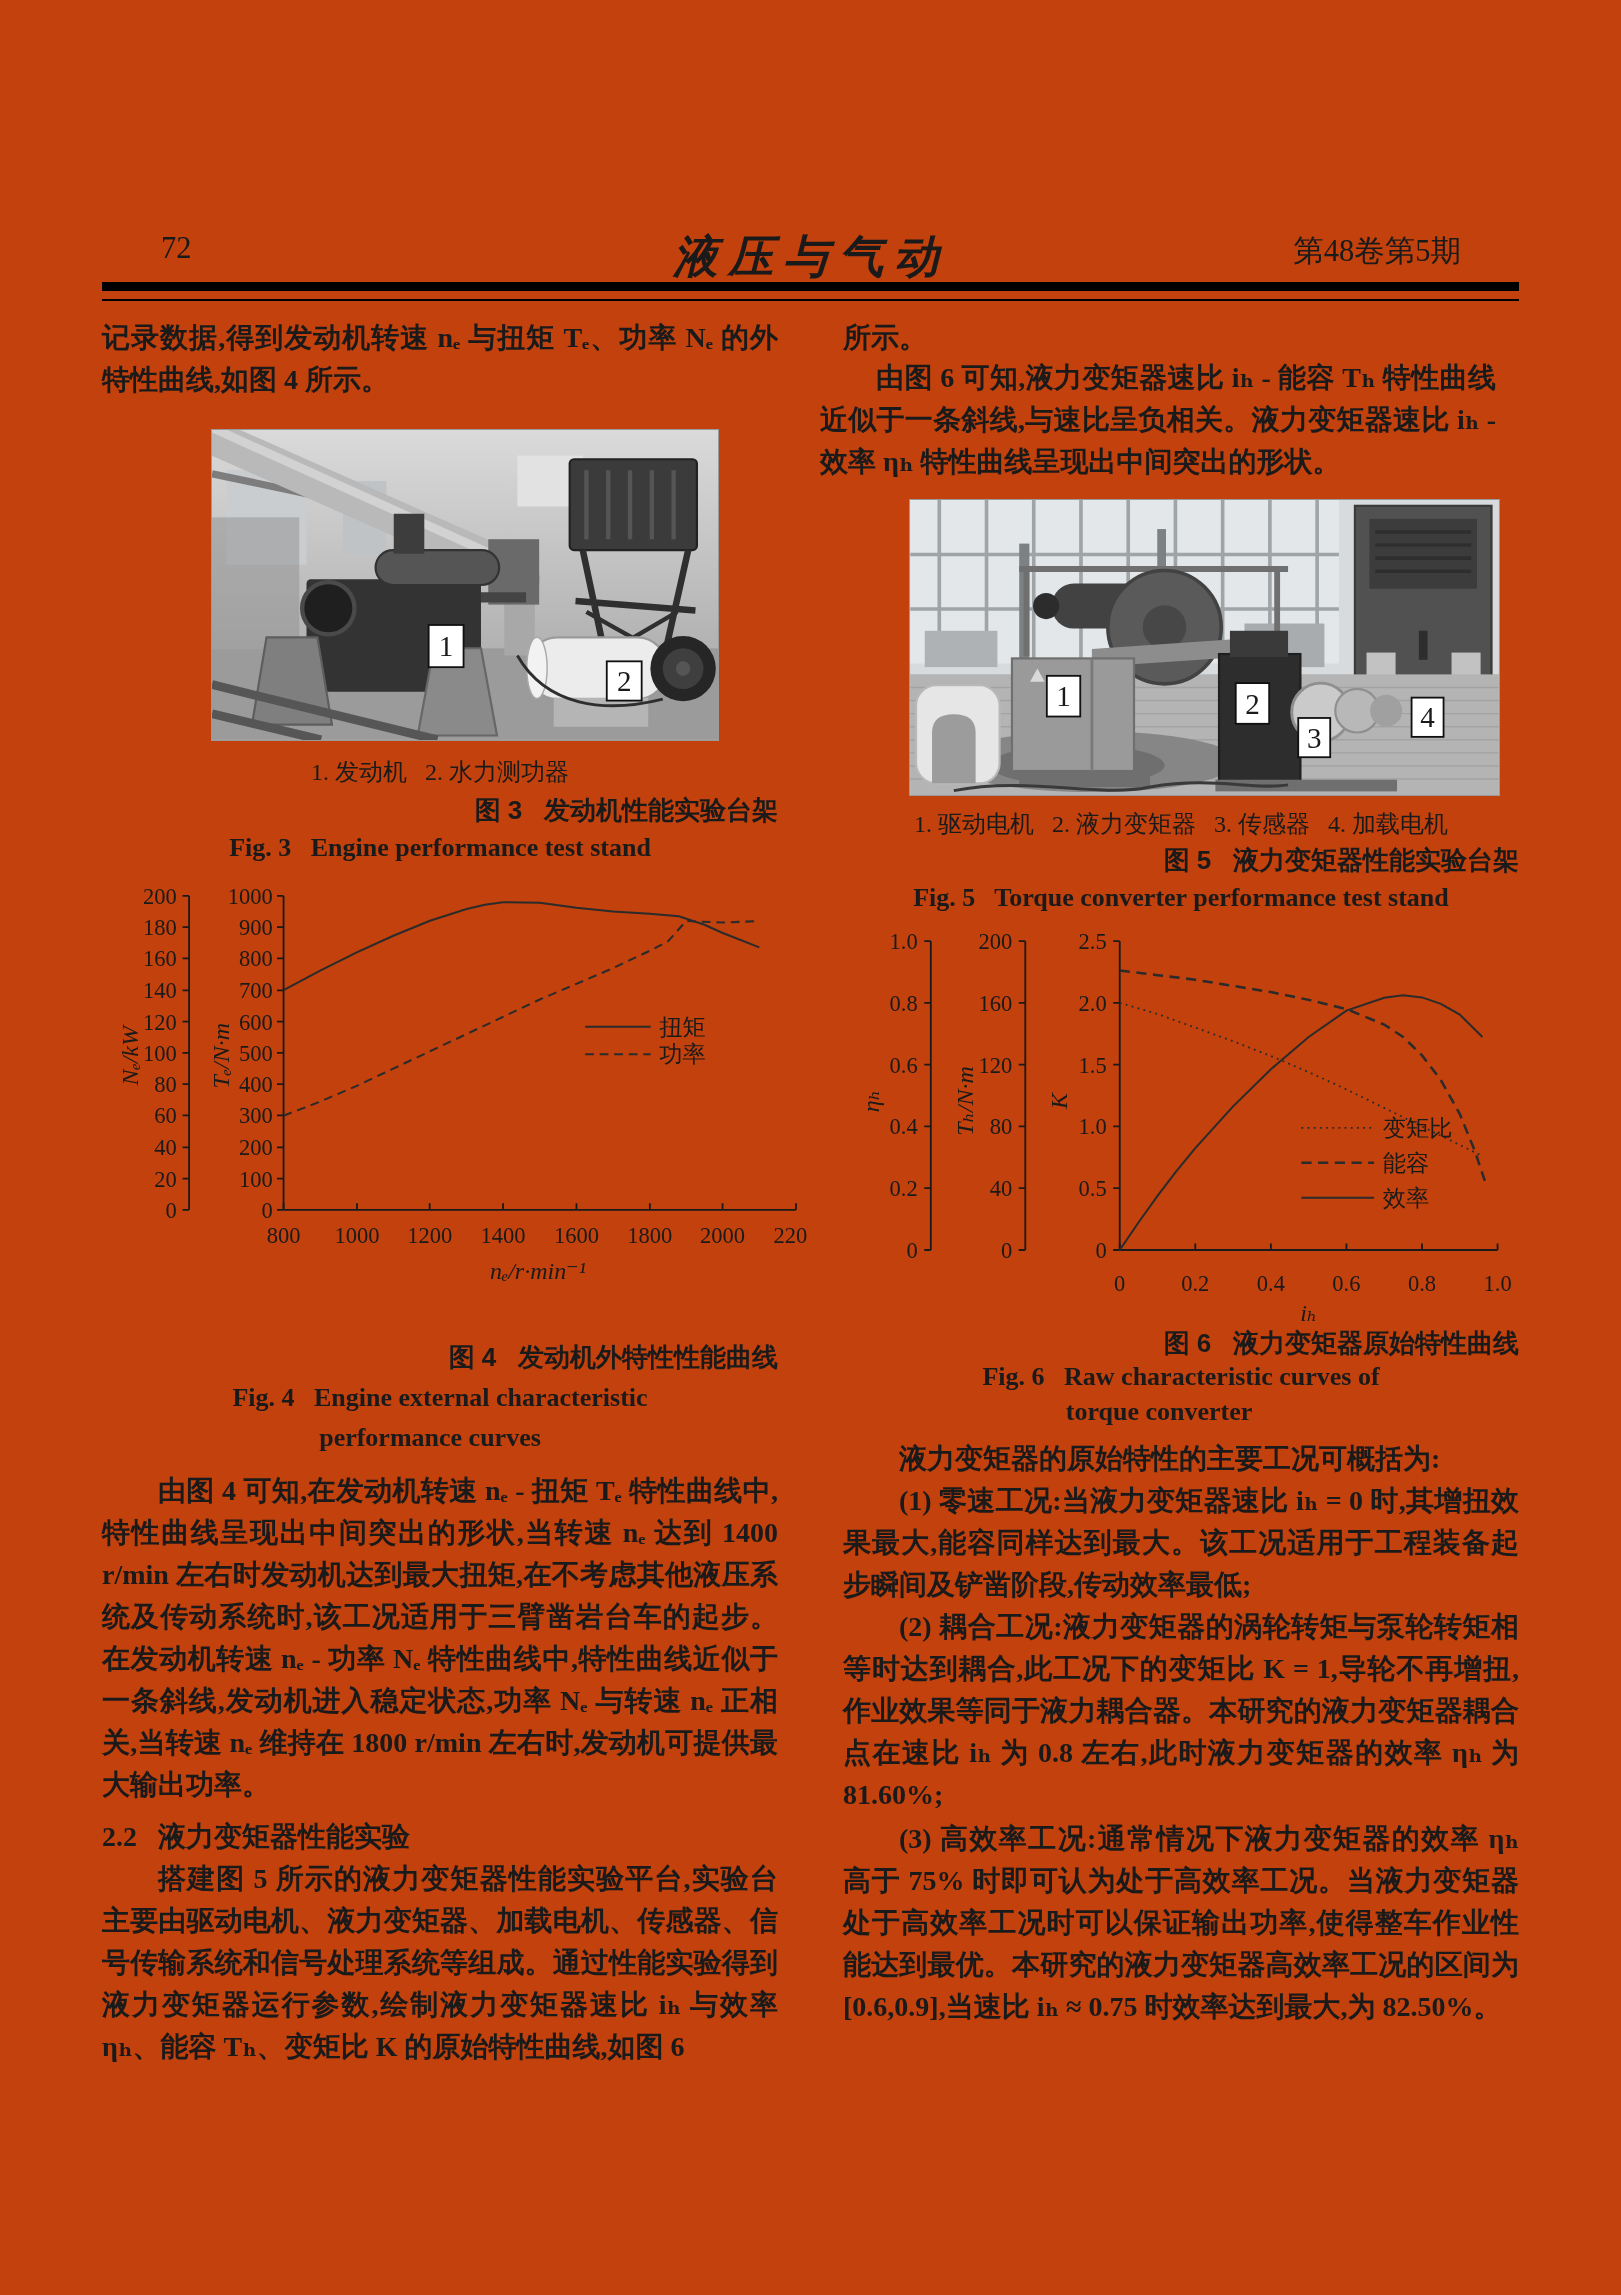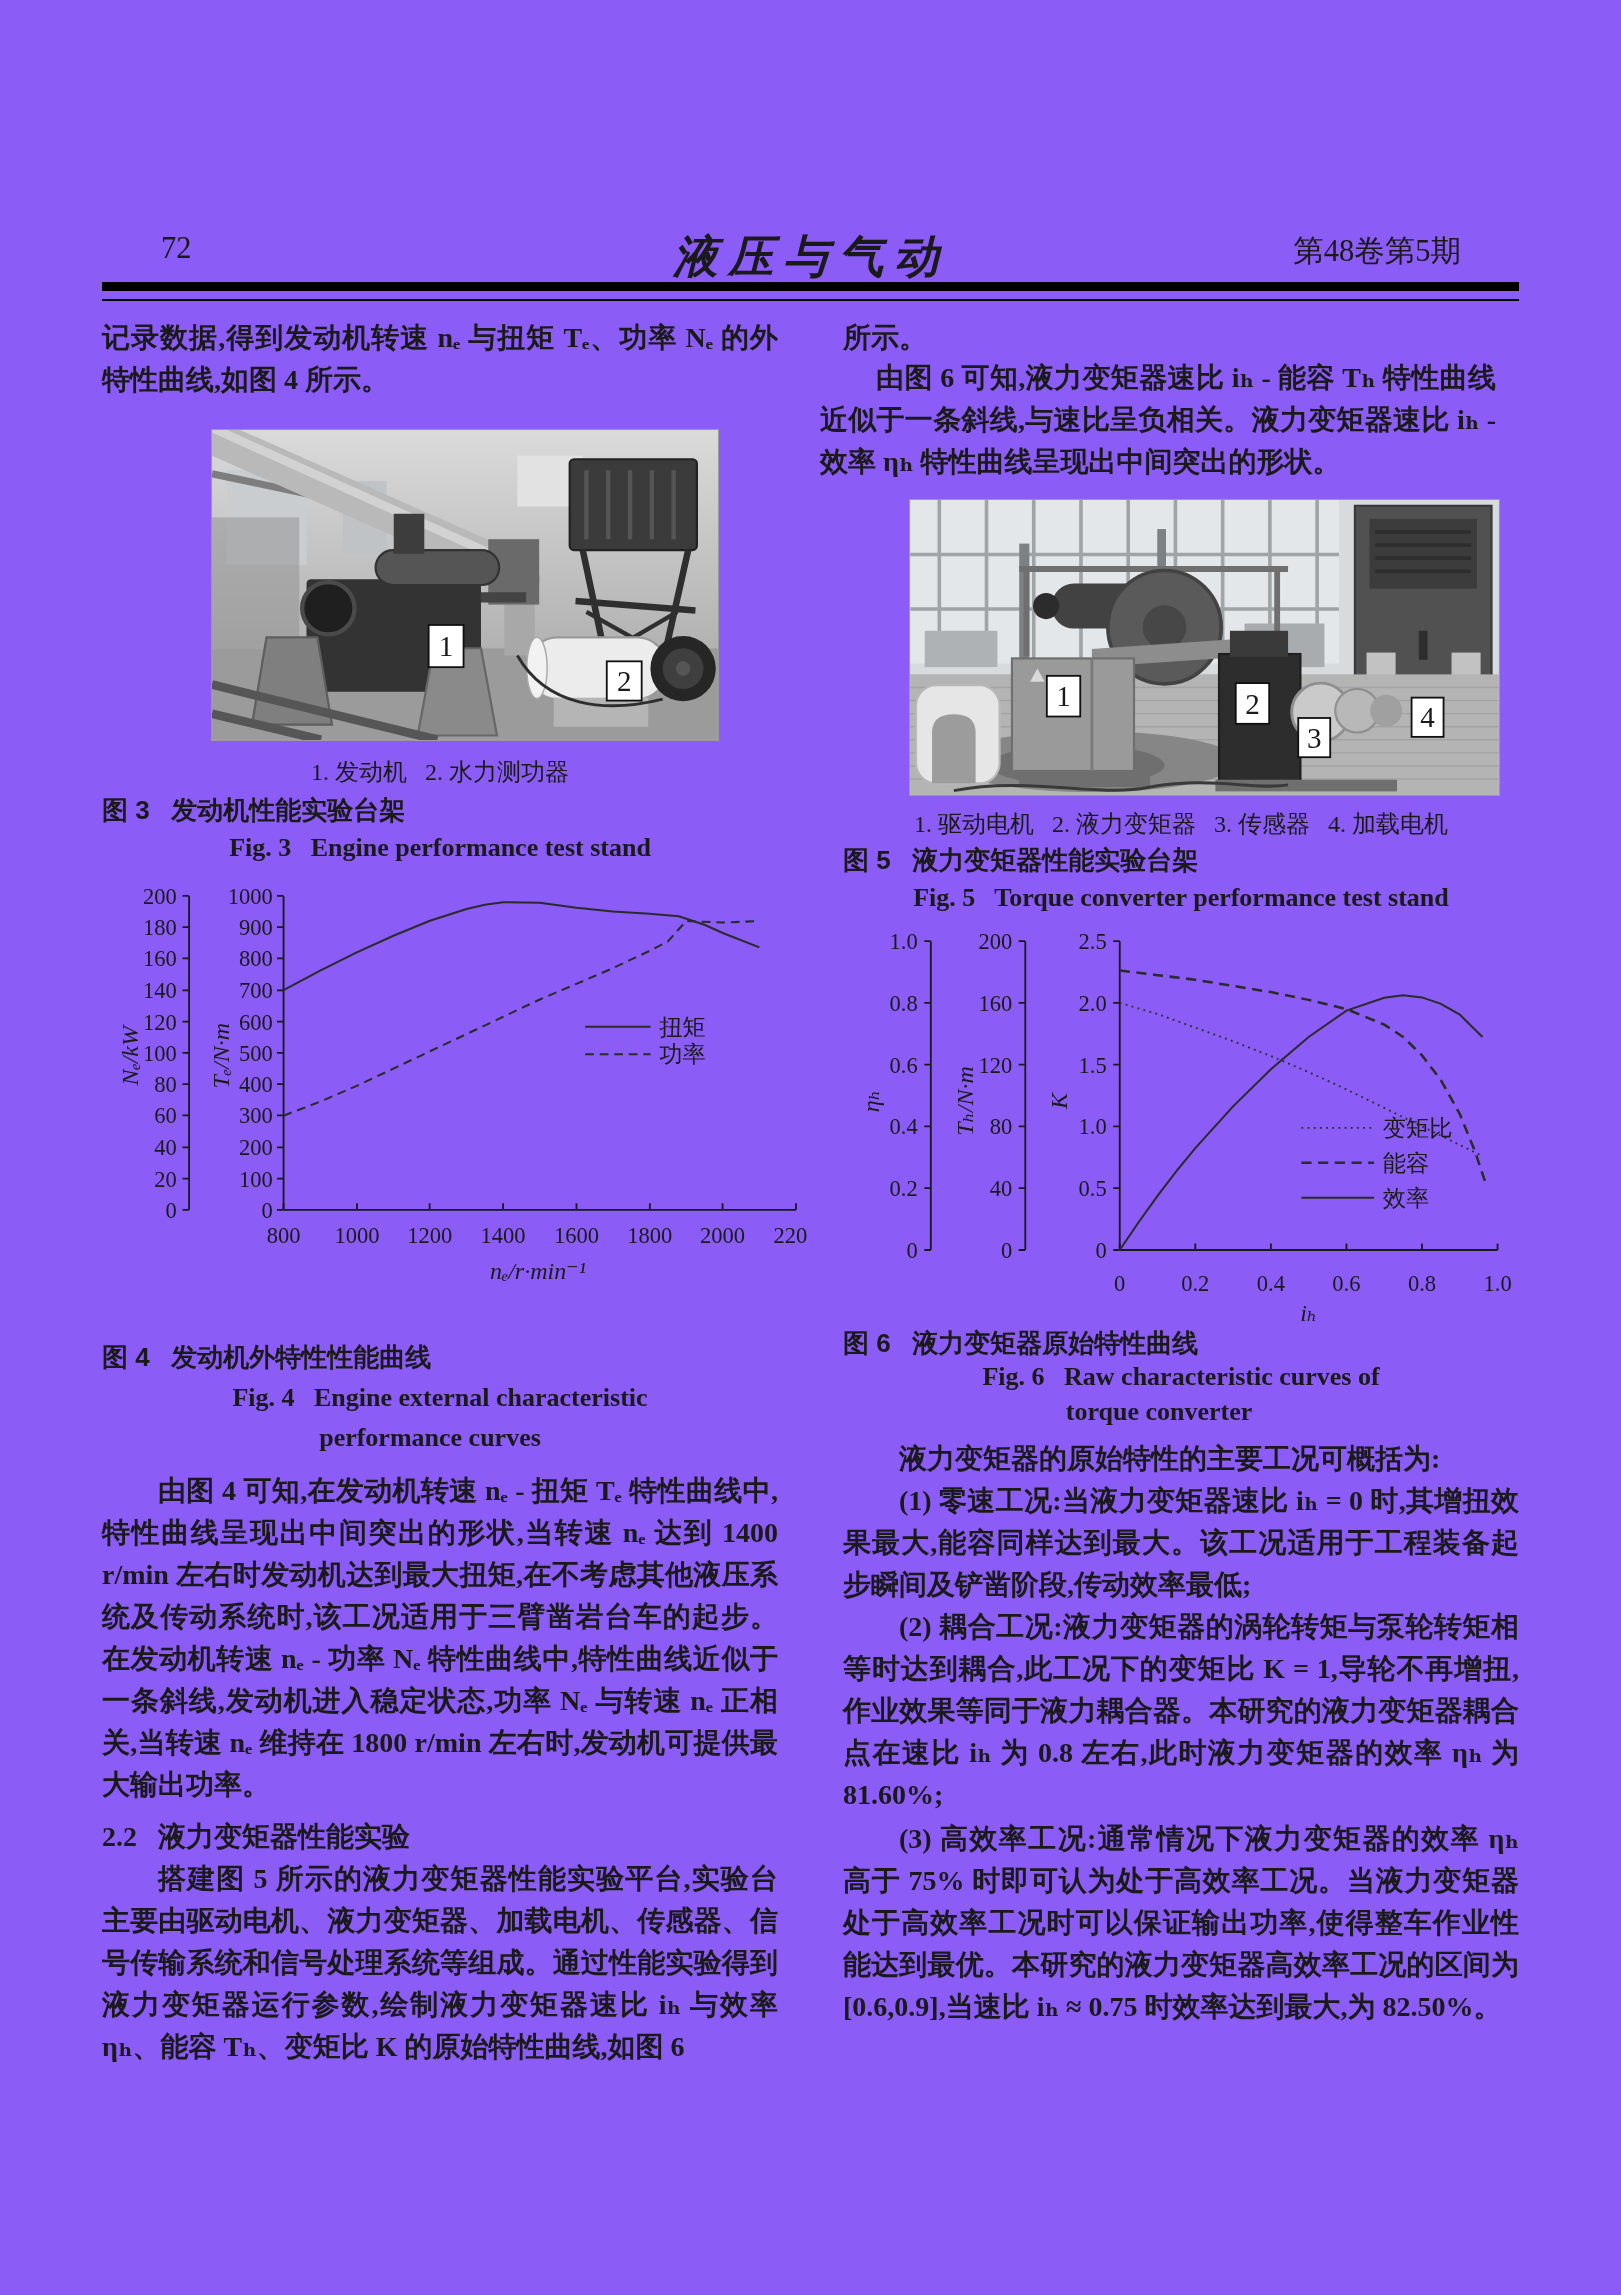--- a/index.html
+++ b/index.html
@@ -1,31 +1,31 @@
 <!DOCTYPE html>
 <html style="font-size:11.6px"><head>
 <meta charset="utf-8">
 <style>
   html,body{margin:0;padding:0;background:#e8e8e8;}
-  .page{position:relative;width:1622px;height:2295px;background:#8b5cf6;
+  .page{position:relative;width:1622px;height:2295px;background:#c2410c;
         font-family:"Liberation Serif","DejaVu Serif",serif;color:#1a1a1a;overflow:hidden;}
   .abs{position:absolute;}
   
   .pg-num{left:161px;top:231px;font-size:30.5px;}
   .journal{left:0;top:227px;width:1622px;text-align:center;font-size:45px;font-weight:bold;font-style:italic;letter-spacing:10.2px;}
   .issue{left:1265px;top:231px;width:196px;text-align:right;font-size:30.5px;}
   .rule-thick{left:102px;top:282px;width:1417px;height:8.7px;background:#000;}
   .rule-thin{left:102px;top:299px;width:1417px;height:2.2px;background:#000;}
   
   .par{width:676px;font-size:28px;line-height:42px;text-align:justify;font-weight:bold;}
   .ind{text-indent:2em;}
   .sec-head{width:676px;font-size:28px;line-height:42px;font-weight:bold;white-space:pre;}
   
   .cap-items{width:676px;text-align:center;font-size:24px;line-height:29px;white-space:pre;}
-  .cap-zh{width:676px;text-align:left;font-size:26px;line-height:32px;font-weight:bold;
+  .cap-zh{width:676px;text-align:right;font-size:26px;line-height:32px;font-weight:bold;
           font-family:"Liberation Sans","DejaVu Sans",sans-serif;white-space:pre;}
   .cap-en{width:676px;text-align:center;font-size:26px;line-height:32px;font-weight:bold;white-space:pre;}
   
   .photo{background:#c4c4c4;outline:0.7px solid #9a9a9a;}
   svg{display:block;}
   svg text{fill:#1a1a1a;font-family:"Liberation Serif","DejaVu Serif",serif;}
   .tk{font-size:31px;}
   .axt{font-size:33px;font-style:italic;}
   .lgd{font-size:32px;font-style:normal;}
   .ser{fill:none;stroke:#2b2b2b;}

